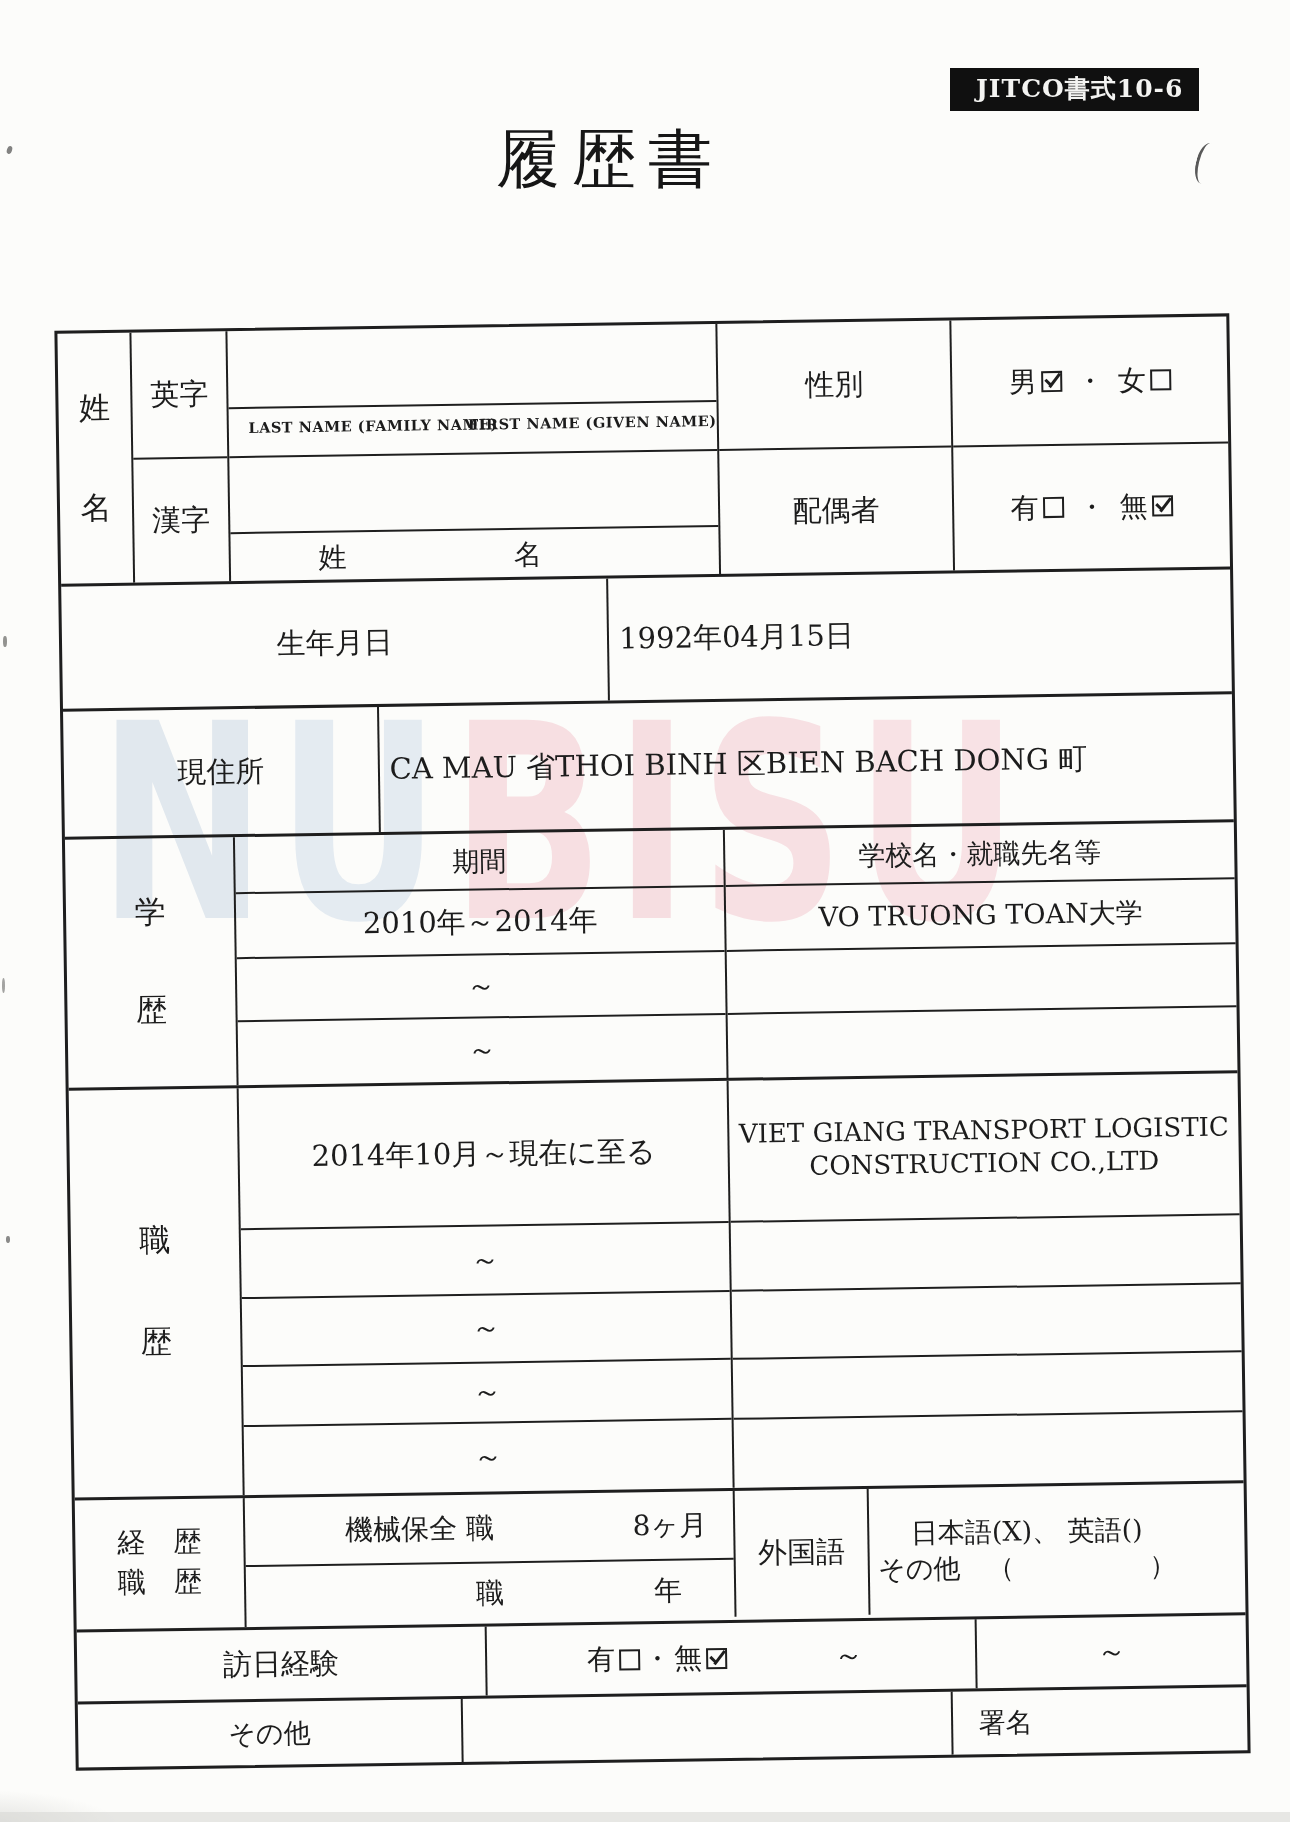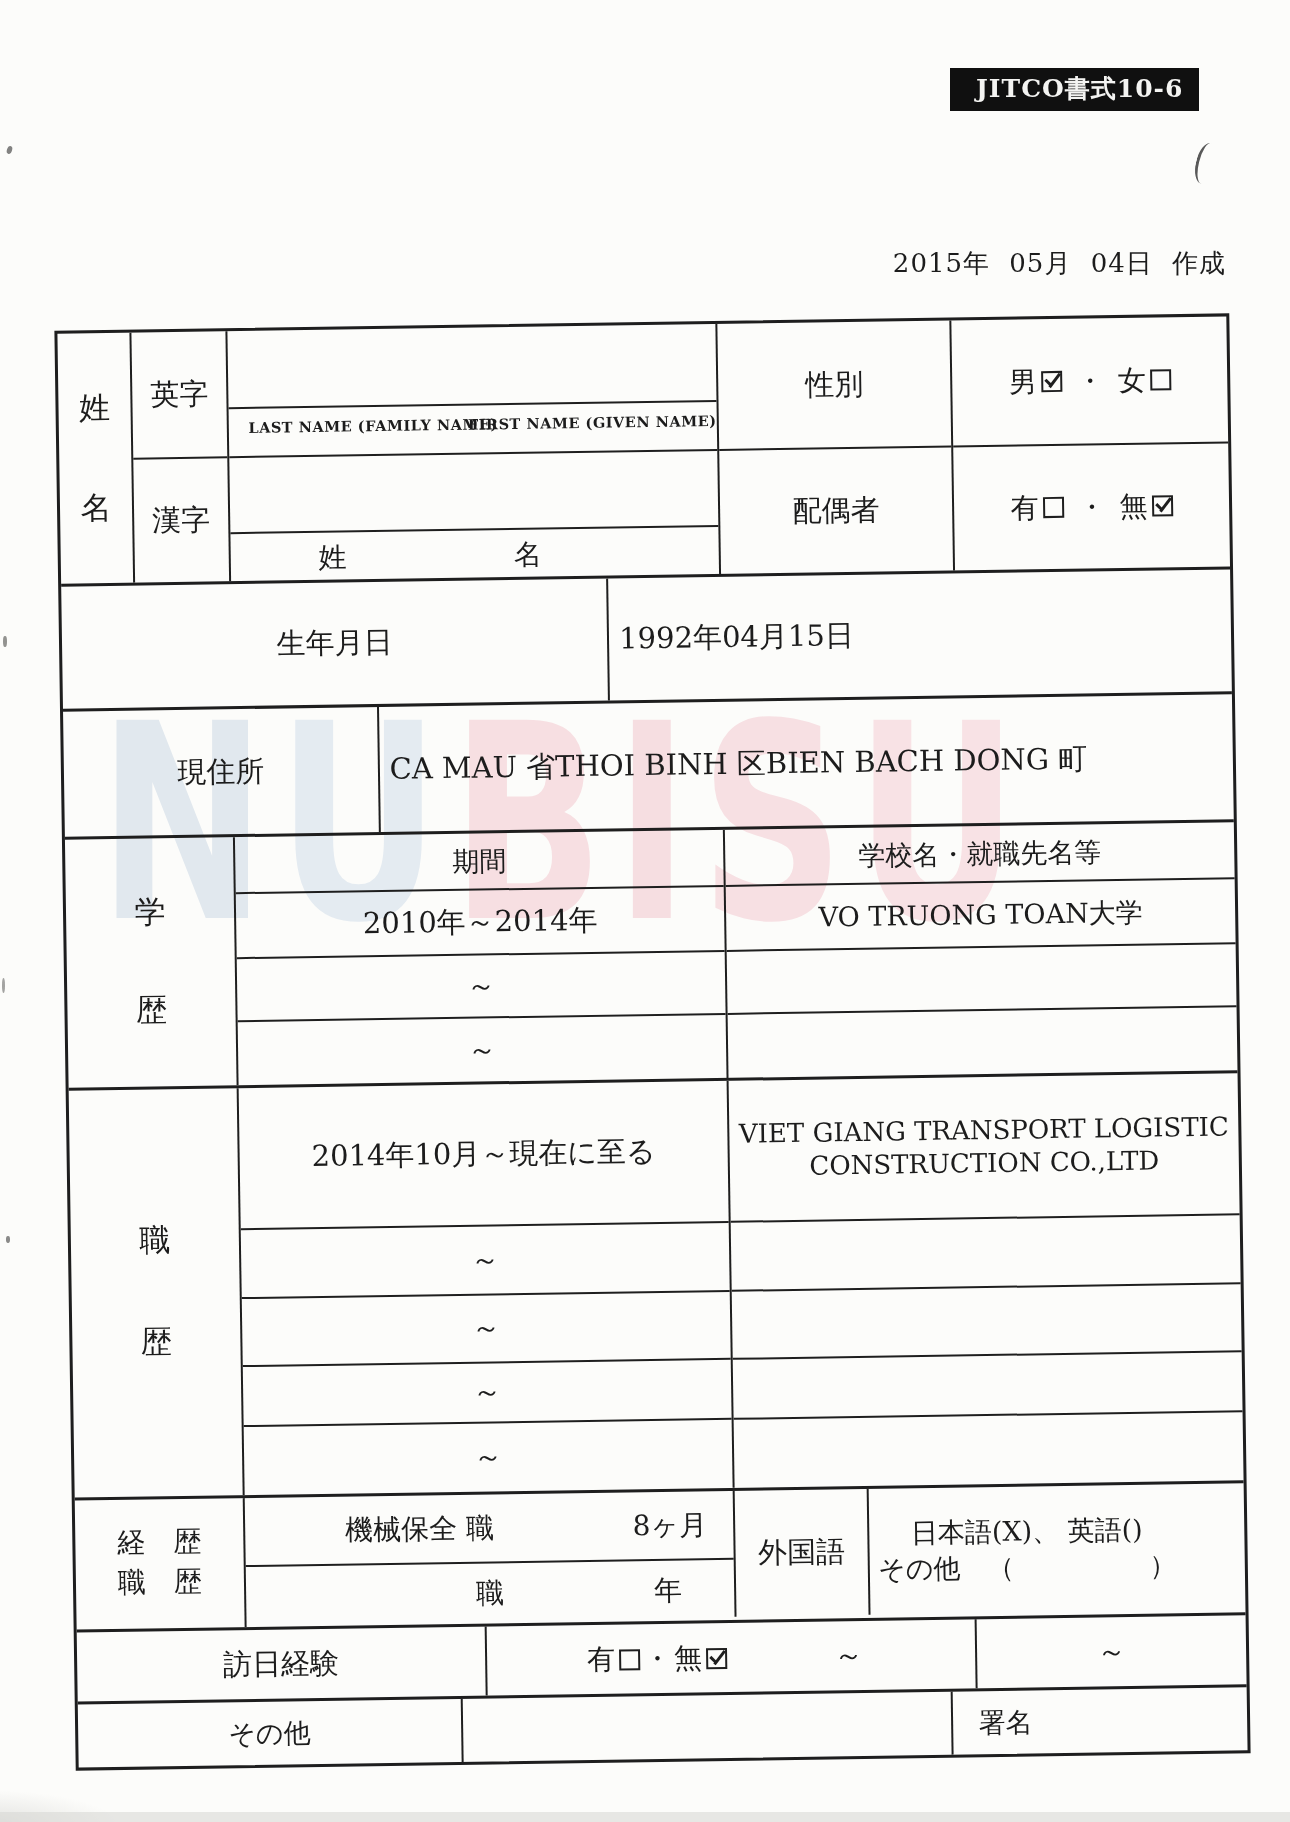--- a/index.html
+++ b/index.html
@@ -119,22 +119,22 @@
   .w-right{flex:1 1 auto;width:auto;}
   .signcell{flex:1 1 auto;justify-content:flex-start;padding-left:26px;font-size:27px;}
   .tilde{font-size:29px;}
 </style>
 </head>
 <body>
 
 <div class="page">
 
   <div class="badge">JITCO書式10-6</div>
+  <div class="title">履歴書</div>
   <div class="stray-mark"></div>
-  <div class="date">2015年 05月 04日 作成</div>
 
   <div class="watermark">
     <span style="color: rgb(225, 232, 238);">N</span>
     <span style="color: rgb(228, 235, 241);">U</span>
     <span style="color: rgb(247, 223, 226);">B</span>
     <span style="color: rgb(246, 222, 225);">I</span>
     <span style="color: rgb(247, 224, 227);">S</span>
     <span style="color: rgb(248, 226, 229);">U</span>
   </div>
 

